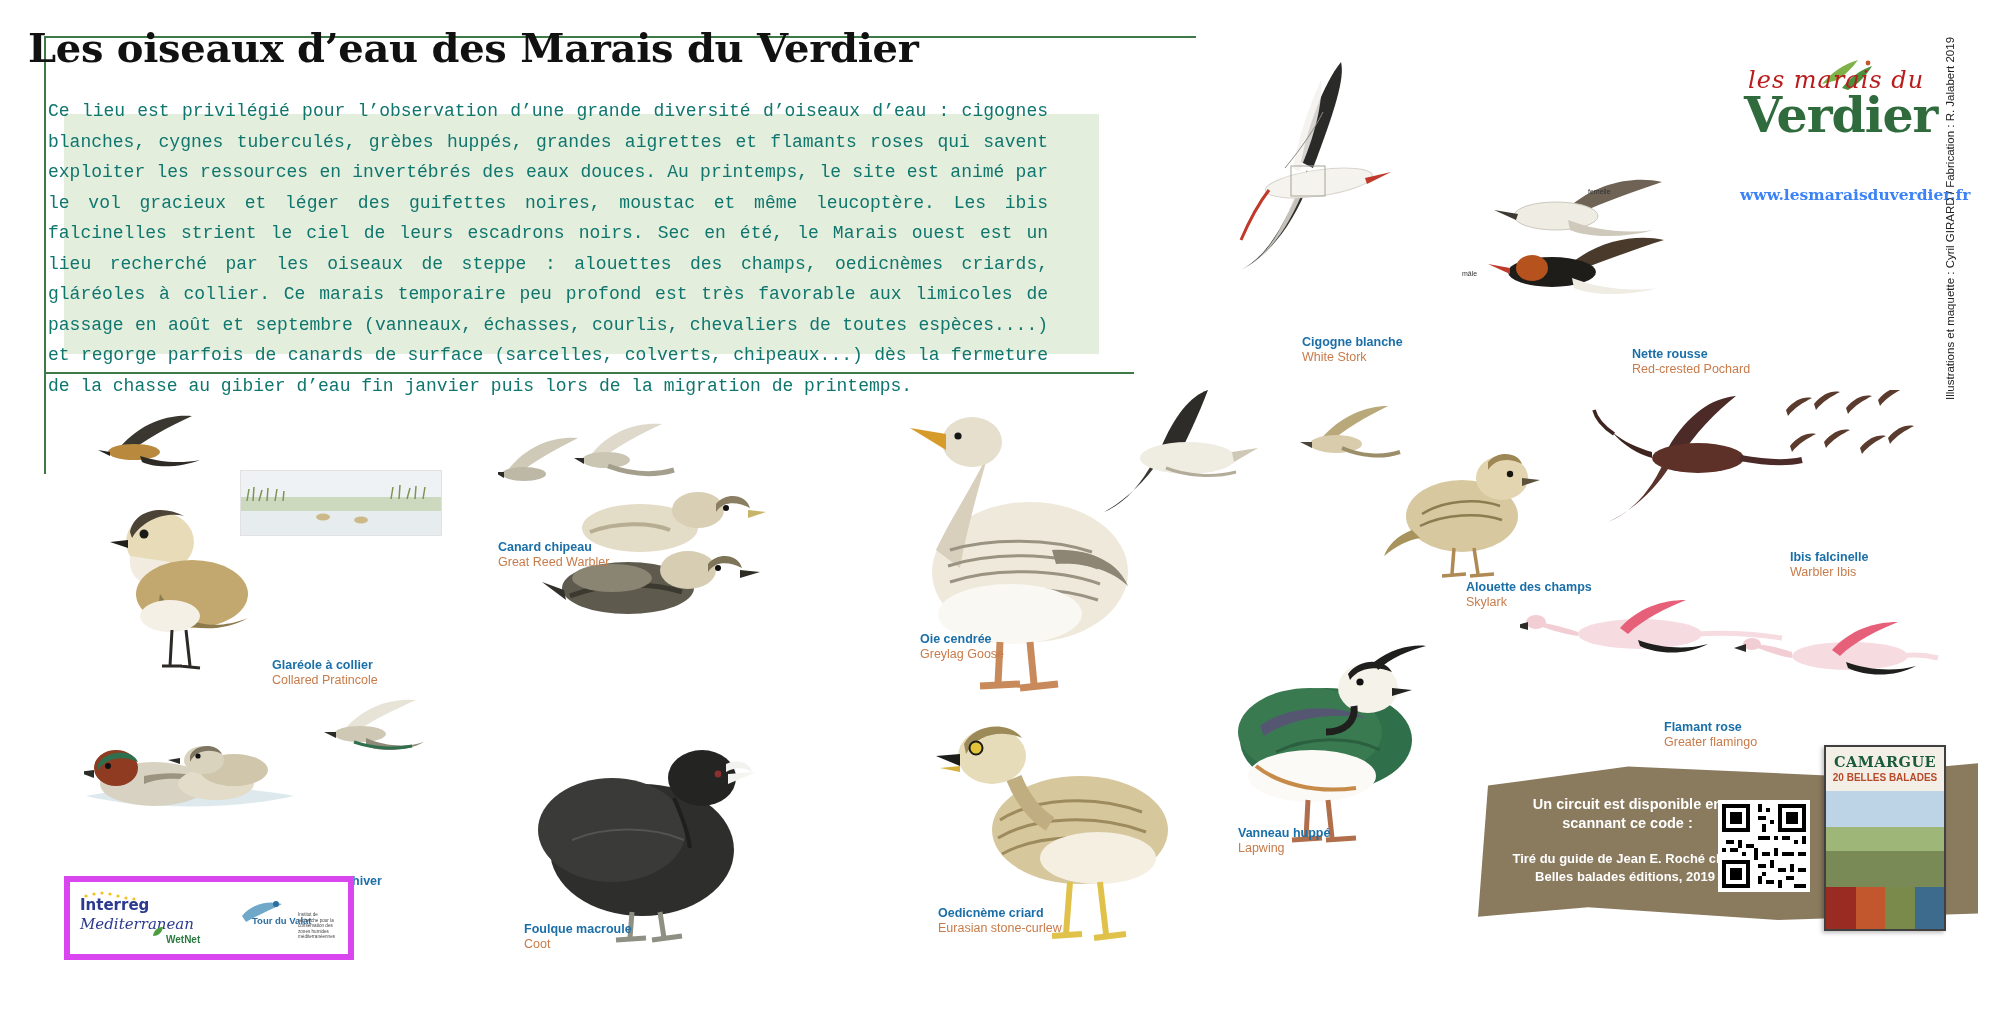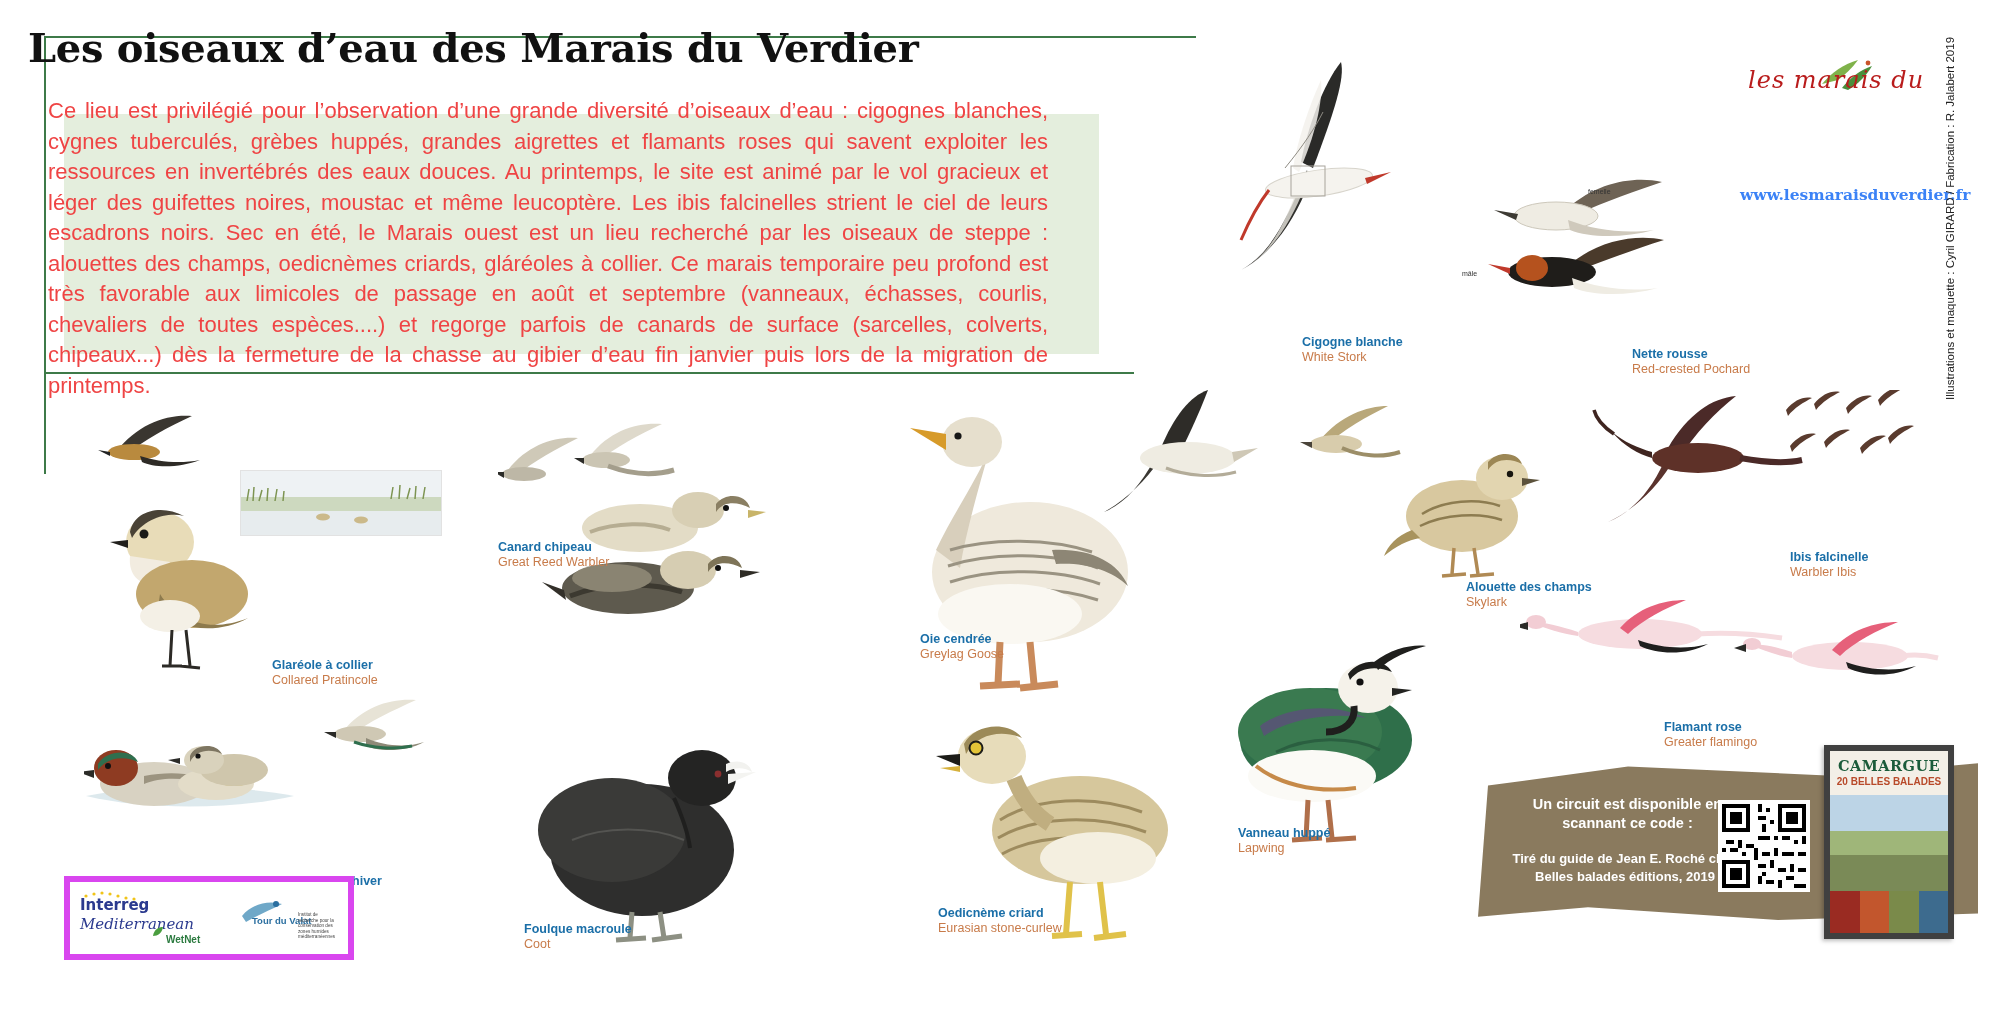--- a/index.html
+++ b/index.html
@@ -55,24 +55,24 @@
     top: 78px;
     width: 1035px;
     height: 240px;
     background: #e4eedd;
   }
   .intro-text {
     position: absolute;
     left: 48px;
     top: 96px;
     width: 1000px;
-    font-family: Liberation Sans, sans-serif;
-    font-size: 22px;
+    font-family: Liberation Mono, monospace;
+    font-size: 18px;
     line-height: 30.5px;
-    color: #ef4444;
+    color: #0f766e;
     text-align: justify;
   }
 
   
   .logo-wrap {
     position: absolute;
     left: 1740px;
     top: 52px;
     width: 210px;
     height: 120px;
@@ -184,21 +184,21 @@
   }
 
   
   .book {
     position: absolute;
     left: 1824px;
     top: 745px;
     width: 118px;
     height: 182px;
     background: #5eead4;
-    border: 6px solid #404040;
+    border: 2px solid #404040;
     box-shadow: -2px 2px 4px rgba(0,0,0,.25);
     overflow: hidden;
   }
   .book-top {
     position: absolute; left: 0; top: 0; width: 100%; height: 44px;
     background: #f3efe7;
   }
   .book-title {
     position: absolute; left: 0; top: 6px; width: 100%;
     text-align: center;
@@ -288,20 +288,21 @@
   <div class="title">Les oiseaux d’eau des Marais du Verdier</div>
   <div class="intro-text">Ce lieu est privilégié pour l’observation d’une grande diversité d’oiseaux d’eau : cigognes blanches, cygnes tuberculés, grèbes huppés, grandes aigrettes et flamants roses qui savent exploiter les ressources en invertébrés des eaux douces. Au printemps, le site est animé par le vol gracieux et léger des guifettes noires, moustac et même leucoptère. Les ibis falcinelles strient le ciel de leurs escadrons noirs. Sec en été, le Marais ouest est un lieu recherché par les oiseaux de steppe : alouettes des champs, oedicnèmes criards, gláréoles à collier. Ce marais temporaire peu profond est très favorable aux limicoles de passage en août et septembre (vanneaux, échasses, courlis, chevaliers de toutes espèces....) et regorge parfois de canards de surface (sarcelles, colverts, chipeaux...) dès la fermeture de la chasse au gibier d’eau fin janvier puis lors de la migration de printemps.</div>
 
   <div class="logo-wrap">
     <svg class="logo-bird" viewBox="0 0 58 44">
       <path d="M4 30 C14 18, 26 10, 40 6 C34 14, 28 20, 20 26 Z" fill="#7fb24a"></path>
       <path d="M24 34 C32 24, 42 16, 54 12 C48 22, 40 30, 30 36 Z" fill="#4a8f3c"></path>
       <circle cx="50" cy="9" r="2.4" fill="#c9542b"></circle>
     </svg>
     <div class="logo-les-marais">les marais du</div>
+    <div class="logo-verdier">Verdier</div>
   </div>
   <div class="logo-url">www.lesmaraisduverdier.fr</div>
 
   <div class="side-credit">Illustrations et maquette : Cyril GIRARD  /  Fabrication : R. Jalabert 2019</div>
 
   <div class="bird" style="left:1195px; top:50px;">
     <svg width="240" height="260" viewBox="0 0 240 260">
       <path d="M118 118 C140 60, 150 28, 146 12 C128 34, 112 80, 106 112 Z" fill="#2a2a28"></path>
       <path d="M112 120 C90 176, 72 206, 46 220 C74 206, 100 172, 114 132 Z" fill="#2f2f2c"></path>
       <path d="M104 122 C120 86, 128 52, 126 30 C114 56, 102 92, 98 118 Z" fill="#f3f1ec" opacity=".85"></path>

